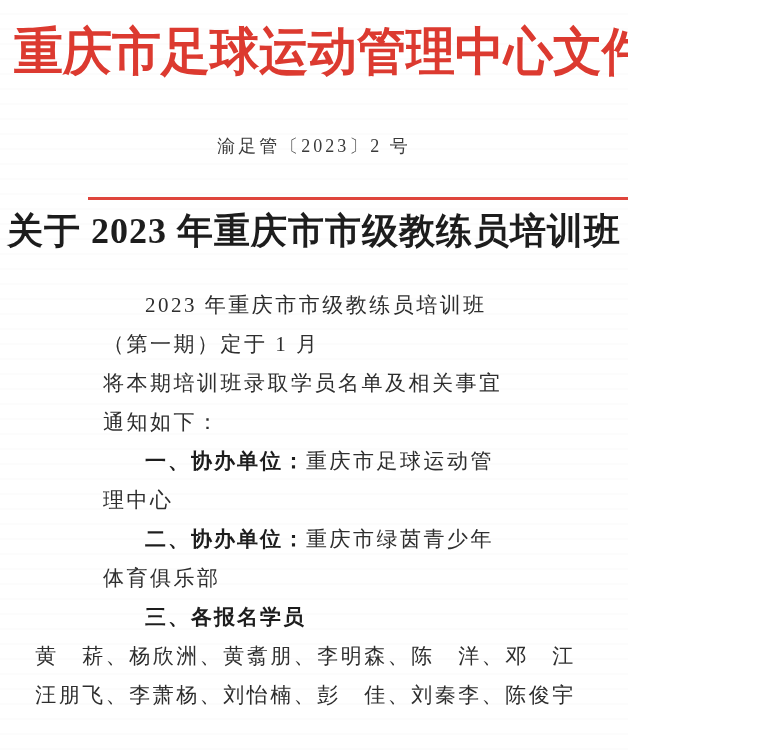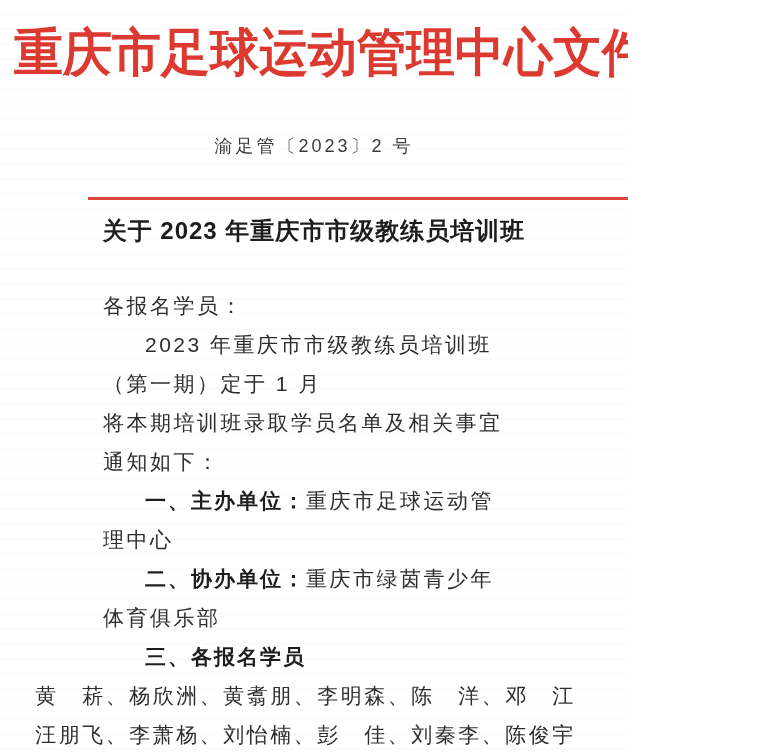--- a/index.html
+++ b/index.html
@@ -9,21 +9,21 @@
   }
   .page {
     position: relative;
     width: 628px;
     height: 752px;
     overflow: hidden;
     background:
       repeating-linear-gradient(180deg,
         #ffffff 0px, #ffffff 13px,
         #fcfcfc 13px, #fcfcfc 15px);
-    font-family: Liberation Sans, sans-serif;
+    font-family: Liberation Serif, serif;
     color: #262626;
   }
   .header-title {
     margin: 0 auto;
     padding-top: 14px;
     width: 600px;
     text-align: center;
     font-size: 49px;
     font-weight: bold;
     line-height: 72px;
@@ -40,21 +40,21 @@
     color: #3a3a3a;
   }
   .red-rule {
     margin: 39px 0 0 88px;
     width: 590px;
     height: 3px;
   }
   .doc-title {
     margin-top: 11px;
     text-align: center;
-    font-size: 24px;
+    font-size: 36px;
     font-weight: bold;
     line-height: 40px;
     letter-spacing: 1px;
     color: #1d1d1d;
   }
   .body-block {
     margin: 35px 120px 0 103px;
     font-size: 21px;
     line-height: 39px;
     letter-spacing: 2.5px;
@@ -80,27 +80,26 @@
   <div class="doc-number">渝足管〔2023〕2 号</div>
 
   <div class="red-rule red-bg" style="background: rgb(223, 69, 60);"></div>
 
   <div class="doc-title">
     <div>关于 2023 年重庆市市级教练员培训班</div>
   </div>
 
   <div class="body-block">
 
-    <div>各报名学员：</div>
 
     <div class="indent">2023 年重庆市市级教练员培训班（第一期）定于 1 月</div>
     <div>将本期培训班录取学员名单及相关事宜通知如下：</div>
 
     <div class="indent">
-      <span class="section-label">一、主办单位：</span><span>重庆市足球运动管理中心</span>
+      <span class="section-label">一、协办单位：</span><span>重庆市足球运动管理中心</span>
     </div>
 
     <div class="indent">
       <span class="section-label">二、协办单位：</span><span>重庆市绿茵青少年体育俱乐部</span>
     </div>
 
     <div class="indent">
       <span class="section-label">三、各报名学员</span><span></span>
     </div>
 

